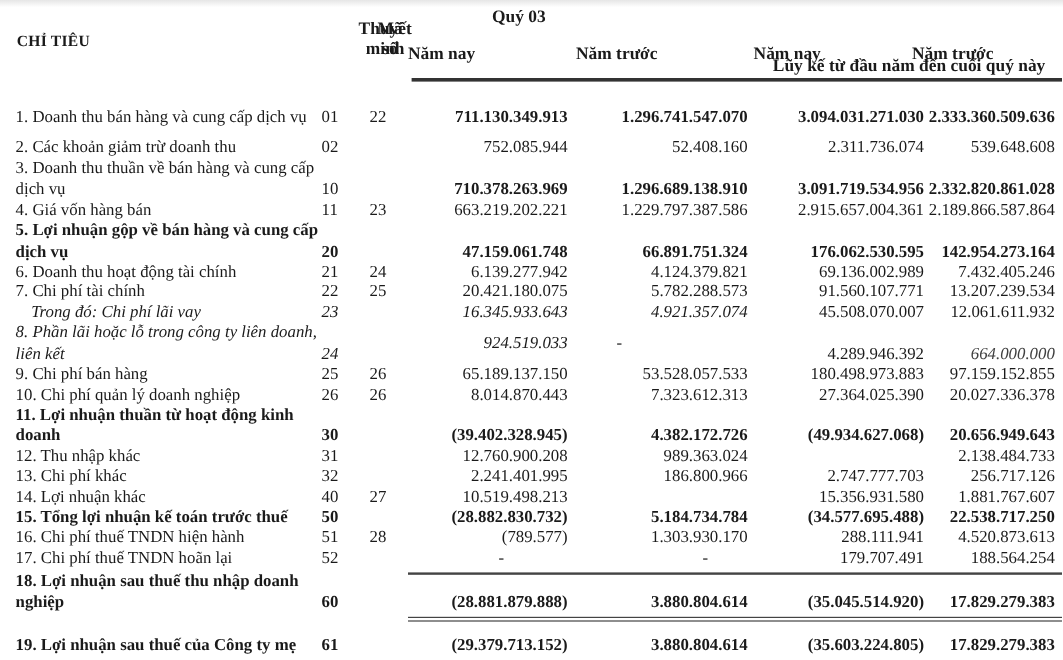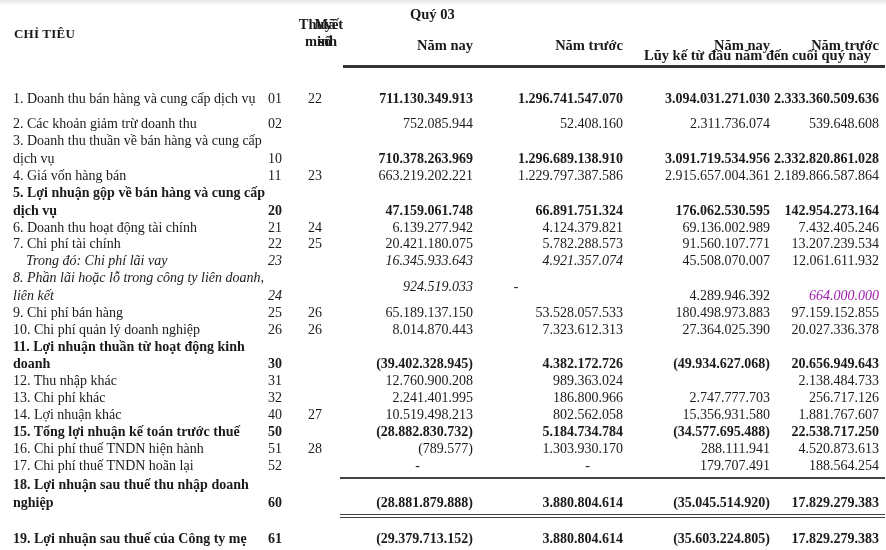--- a/index.html
+++ b/index.html
@@ -9,21 +9,21 @@
     font-family: "Liberation Serif", "DejaVu Serif", serif;
     position: relative;
   }
   .topshade { position: absolute; left: 0; top: 0; width: 886px; height: 6px; background: linear-gradient(#e6e6e6, #ffffff); }
   .hdr { position: absolute; font-weight: bold; font-size: 14.5px; white-space: nowrap; }
   .hdr-title { left: 14px; top: 26px; font-size: 13px; letter-spacing: 0.2px; }
   .hdr-ma { left: 268px; top: 16px; width: 26px; text-align: center; line-height: 17px; margin-left: 44px; }
   .hdr-tm { left: 298px; top: 16px; width: 46px; text-align: center; line-height: 17px; }
   .hdr-q { left: 410px; top: 6px; }
   .hdr-lk { left: 644px; top: 6px; margin-top: 41px; }
-  .hdr-col { top: 37px; text-align: right; }
+  .hdr-col { top: 37px; text-align: left; }
   .hdr-line { position: absolute; left: 343px; top: 65px; width: 542px; height: 3px; background: #333; }
   .row { position: absolute; left: 0; width: 886px; height: 19px; font-size: 14px; }
   .row .lbl { position: absolute; left: 13px; white-space: nowrap; }
   .row .ma { position: absolute; left: 268px; width: 28px; text-align: left; }
   .row .tm { position: absolute; left: 308px; width: 30px; text-align: left; }
   .row .v { position: absolute; text-align: right; white-space: nowrap; }
   .v0 { left: 340px; width: 133px; }
   .v1 { left: 480px; width: 143px; }
   .v2 { left: 628px; width: 142px; }
   .v3 { left: 760px; width: 119px; }
@@ -144,21 +144,21 @@
 </div>
 <div class="row" style="top:279px">
   <span class="v v0 ital">924.519.033</span>
   <span class="v v1" style="width:72px;left:480px;text-align:center">-</span>
 </div>
 <div class="row" style="top:288px">
   <span class="lbl ital">liên kết</span>
   <span class="ma ital">24</span>
   <span class="tm"></span>
   <span class="v v2">4.289.946.392</span>
-  <span class="v v3 ital" style="color:#a21caf">664.000.000</span>
+  <span class="v v3 ital" style="color:#404040">664.000.000</span>
 </div>
 
 <div class="row" style="top:305px">
   <span class="lbl">9. Chi phí bán hàng</span>
   <span class="ma">25</span>
   <span class="tm">26</span>
   <span class="v v0">65.189.137.150</span>
   <span class="v v1">53.528.057.533</span>
   <span class="v v2">180.498.973.883</span>
   <span class="v v3">97.159.152.855</span>
@@ -204,21 +204,20 @@
   <span class="v v1">186.800.966</span>
   <span class="v v2">2.747.777.703</span>
   <span class="v v3">256.717.126</span>
 </div>
 
 <div class="row" style="top:407px">
   <span class="lbl">14. Lợi nhuận khác</span>
   <span class="ma">40</span>
   <span class="tm">27</span>
   <span class="v v0">10.519.498.213</span>
-  <span class="v v1">802.562.058</span>
   <span class="v v2">15.356.931.580</span>
   <span class="v v3">1.881.767.607</span>
 </div>
 
 <div class="row bold" style="top:424px">
   <span class="lbl">15. Tổng lợi nhuận kế toán trước thuế</span>
   <span class="ma">50</span>
   <span class="tm"></span>
   <span class="v v0">(28.882.830.732)</span>
   <span class="v v1">5.184.734.784</span>

